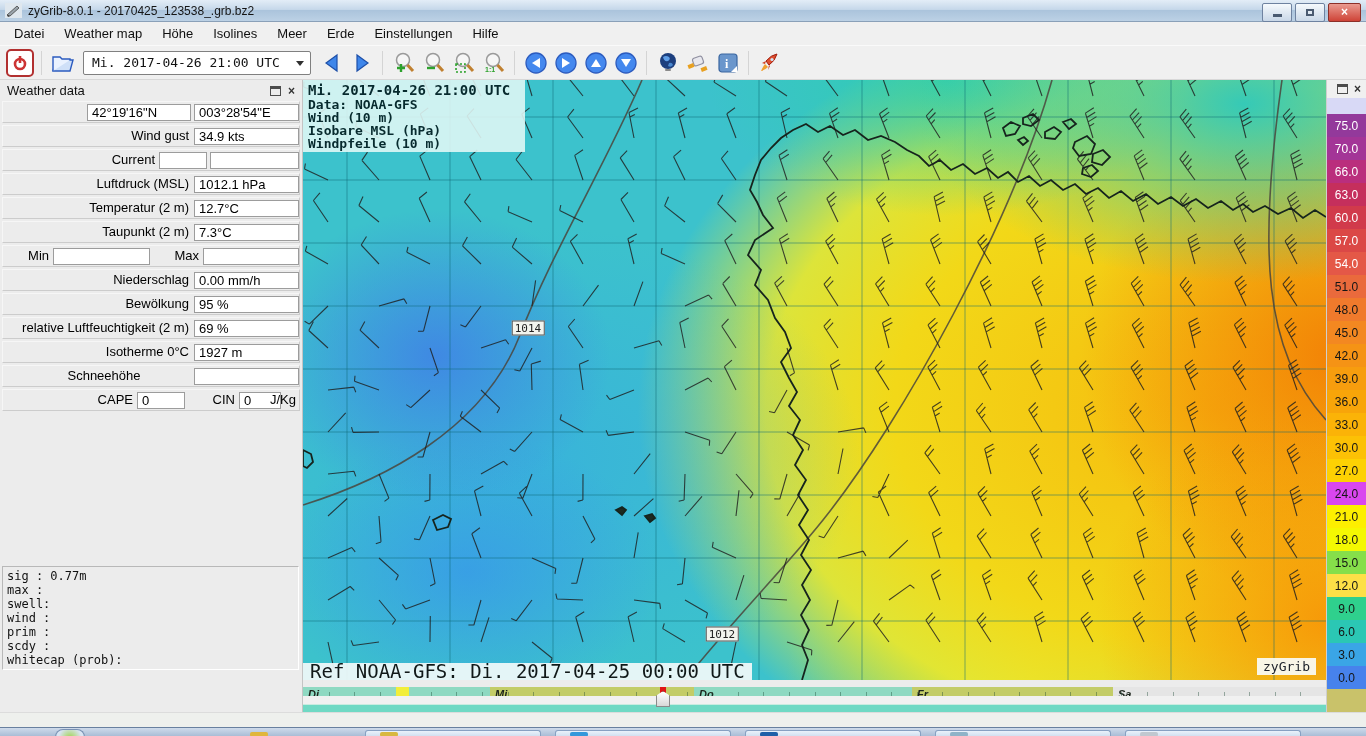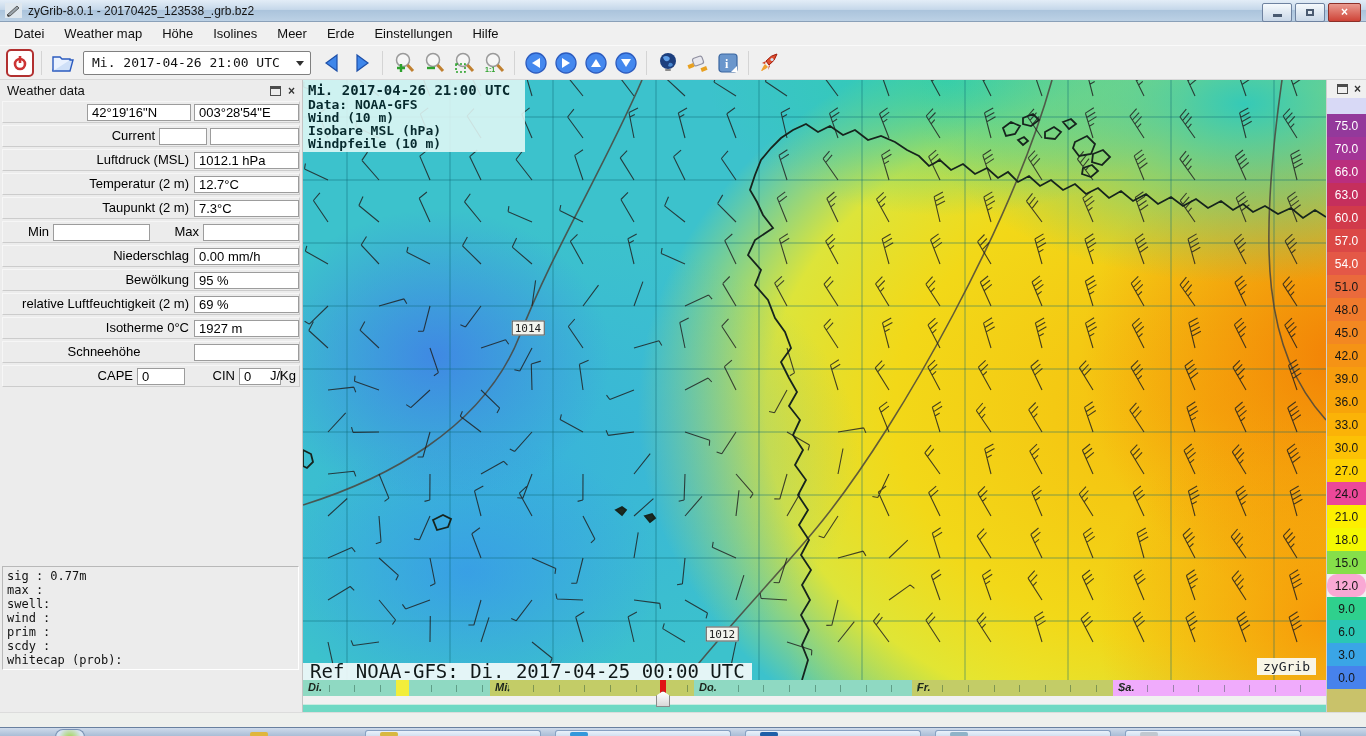--- a/index.html
+++ b/index.html
@@ -83,21 +83,21 @@
   .legend-line{font-size:13px;line-height:13px;}
   .iso-label{position:absolute;transform:translate(-50%,-50%);background:#f2f4ee;border:1px solid #555;
     font-family:"DejaVu Sans Mono",monospace;font-size:11px;line-height:13px;padding:0 2px;color:#222;}
   .ref-strip{position:absolute;left:0;bottom:0;height:17px;background:rgba(243,250,250,0.92);
     font-family:"DejaVu Sans Mono",monospace;font-size:19px;line-height:17px;color:#101818;padding:0 7px;}
   .watermark{position:absolute;right:10px;bottom:5px;background:rgba(248,252,248,0.92);
     font-family:"DejaVu Sans Mono",monospace;font-size:13px;color:#20242c;padding:0 6px;line-height:17px;}
 
   
   .timeline{position:absolute;left:0;top:600px;width:1023px;height:32px;background:#ececec;}
-  #dayband{position:absolute;left:0;top:0;width:1023px;height:16px;background:#8fd9c2;overflow:hidden;}
+  #dayband{position:absolute;left:0;top:7px;width:1023px;height:16px;background:#8fd9c2;overflow:hidden;}
   .day-sec{position:absolute;top:0;height:16px;}
   .day-label{position:absolute;left:5px;top:1px;font-size:11px;font-weight:bold;font-style:italic;color:#1c241c;}
   .tick{position:absolute;top:5px;width:1px;height:7px;background:rgba(25,70,50,0.40);}
   .hl-cell{position:absolute;top:0;height:16px;}
   .marker{position:absolute;top:0;width:6px;height:16px;background:#e01414;}
   .slider-row{position:absolute;left:0;top:16px;width:100%;height:16px;background:#f1f1f1;}
   .teal-bar{position:absolute;left:0;top:24px;width:100%;height:8px;background:#6fd9c4;border-top:1px solid #c9ece0;box-sizing:border-box;}
   .handle{position:absolute;top:11px;width:14px;height:16px;z-index:4;
     background:linear-gradient(#ffffff,#d8d8d8);border:1px solid #8a8a8a;box-sizing:border-box;
     clip-path:polygon(50% 0,100% 30%,100% 100%,0 100%,0 30%);}
@@ -283,20 +283,24 @@
           <span class="close-ico">×</span>
         </div>
       </div>
 
       <div class="prow">
         <span class="pval" style="left:84px;width:104px;">42°19'16"N</span>
         <span class="pval" style="left:191px;width:105px;">003°28'54"E</span>
       </div>
 
 
+      <div class="prow">
+        <span class="plabel" style="left:0;width:186px;">Wind gust</span>
+        <span class="pval" style="left:191px;width:105px;">34.9  kts</span>
+      </div>
 
       <div class="prow">
         <span class="plabel" style="left:0;width:152px;">Current</span>
         <span class="pval" style="left:156px;width:48px;"></span>
         <span class="pval" style="left:207px;width:89px;"></span>
       </div>
 
       <div class="prow">
         <span class="plabel" style="left:0;width:186px;">Luftdruck (MSL)</span>
         <span class="pval" style="left:191px;width:105px;">1012.1 hPa</span>
@@ -405,21 +409,21 @@
             </div>
             <div class="day-sec" style="left: 187px; width: 204px; background: rgb(195, 204, 103);">
               <span class="day-label">Mi.</span>
             </div>
             <div class="day-sec" style="left: 391px; width: 218px; background: rgb(143, 217, 194);">
               <span class="day-label">Do.</span>
             </div>
             <div class="day-sec" style="left: 609px; width: 201px; background: rgb(195, 204, 103);">
               <span class="day-label">Fr.</span>
             </div>
-            <div class="day-sec" style="left: 810px; width: 213px; background: #f0abfc;">
+            <div class="day-sec" style="left: 810px; width: 213px; background: #e5e5e5;">
               <span class="day-label">Sa.</span>
             </div>
             <div class="tick" style="left: 25.6px;"></div>
             <div class="tick" style="left: 51.1px;"></div>
             <div class="tick" style="left: 76.7px;"></div>
             <div class="tick" style="left: 102.3px;"></div>
             <div class="tick" style="left: 127.9px;"></div>
             <div class="tick" style="left: 153.4px;"></div>
             <div class="tick" style="left: 179px;"></div>
             <div class="tick" style="left: 204.6px;"></div>
@@ -479,25 +483,25 @@
           <div class="scale-cell" style="background: rgb(228, 88, 71); color: rgb(255, 255, 255);">54.0</div>
           <div class="scale-cell" style="background: rgb(234, 106, 60); color: rgb(21, 21, 21);">51.0</div>
           <div class="scale-cell" style="background: rgb(240, 122, 44); color: rgb(21, 21, 21);">48.0</div>
           <div class="scale-cell" style="background: rgb(243, 136, 33); color: rgb(21, 21, 21);">45.0</div>
           <div class="scale-cell" style="background: rgb(245, 147, 21); color: rgb(21, 21, 21);">42.0</div>
           <div class="scale-cell" style="background: rgb(247, 157, 14); color: rgb(21, 21, 21);">39.0</div>
           <div class="scale-cell" style="background: rgb(248, 165, 9); color: rgb(21, 21, 21);">36.0</div>
           <div class="scale-cell" style="background: rgb(251, 179, 7); color: rgb(21, 21, 21);">33.0</div>
           <div class="scale-cell" style="background: rgb(252, 193, 5); color: rgb(21, 21, 21);">30.0</div>
           <div class="scale-cell" style="background: rgb(253, 209, 3); color: rgb(21, 21, 21);">27.0</div>
-          <div class="scale-cell" style="background: #ec4899; color: rgb(21, 21, 21);">24.0</div>
+          <div class="scale-cell" style="background: #d946ef; color: rgb(21, 21, 21);">24.0</div>
           <div class="scale-cell" style="background: rgb(253, 239, 0); color: rgb(21, 21, 21);">21.0</div>
           <div class="scale-cell" style="background: rgb(244, 248, 2); color: rgb(21, 21, 21);">18.0</div>
           <div class="scale-cell" style="background: rgb(134, 223, 74); color: rgb(21, 21, 21);">15.0</div>
-          <div class="scale-cell" style="background: #f9a8d4; color: rgb(21, 21, 21); border-radius: 10px;">12.0</div>
+          <div class="scale-cell" style="background: #fde047; color: rgb(21, 21, 21);">12.0</div>
           <div class="scale-cell" style="background: rgb(47, 208, 141); color: rgb(21, 21, 21);">9.0</div>
           <div class="scale-cell" style="background: rgb(43, 199, 180); color: rgb(21, 21, 21);">6.0</div>
           <div class="scale-cell" style="background: rgb(58, 165, 230); color: rgb(21, 21, 21);">3.0</div>
           <div class="scale-cell" style="background: rgb(71, 130, 236); color: rgb(21, 21, 21);">0.0</div>
         </div>
       <div class="scale-bottom" id="scale-bottom" style="background: rgb(201, 194, 106);"></div>
     </div>
   </div>
 
   <div class="bottom-strip"></div>

